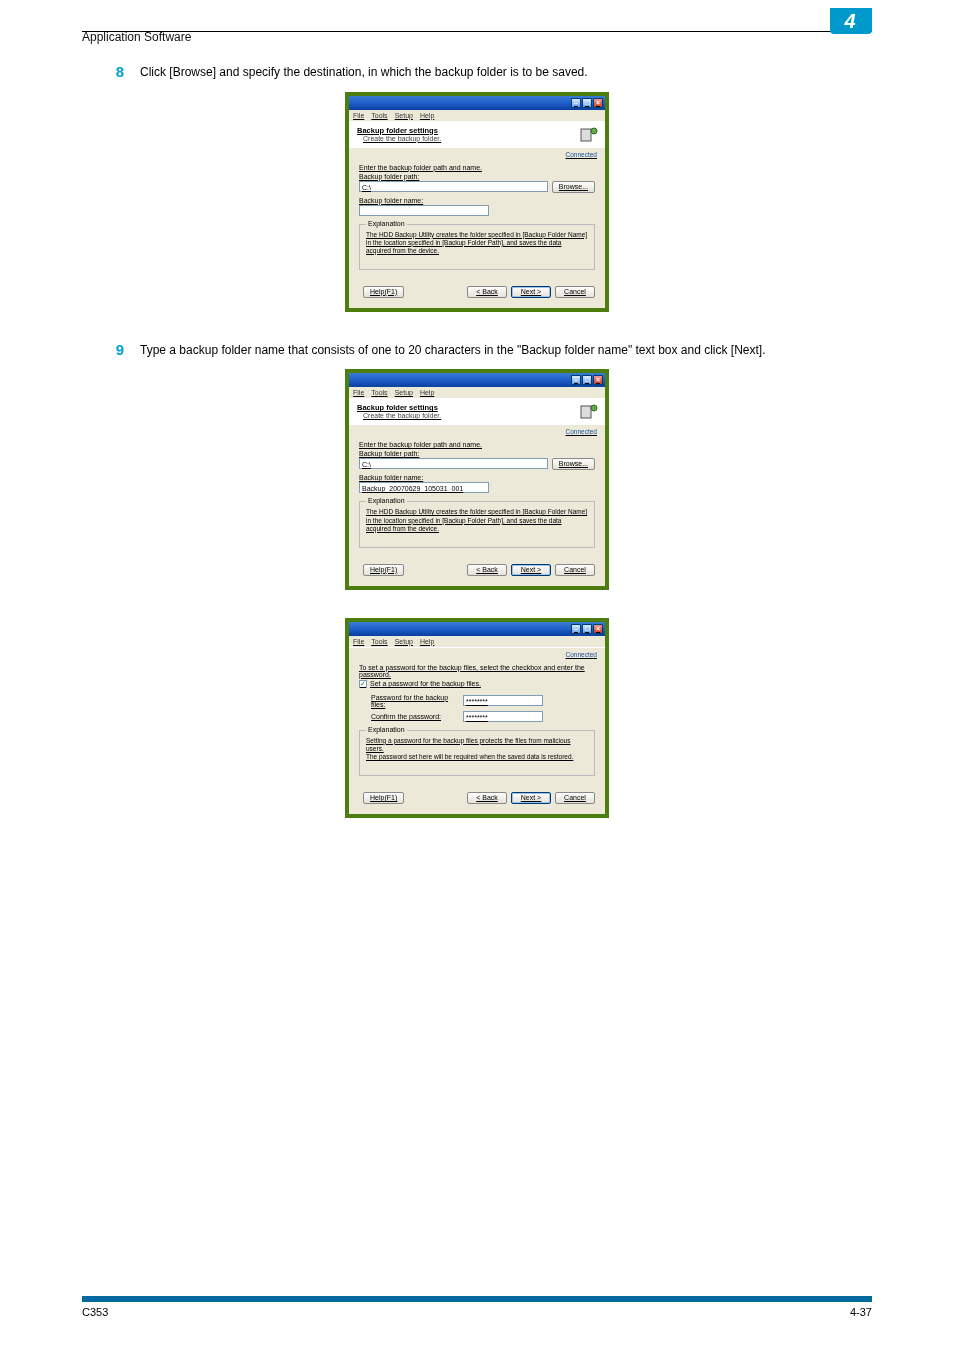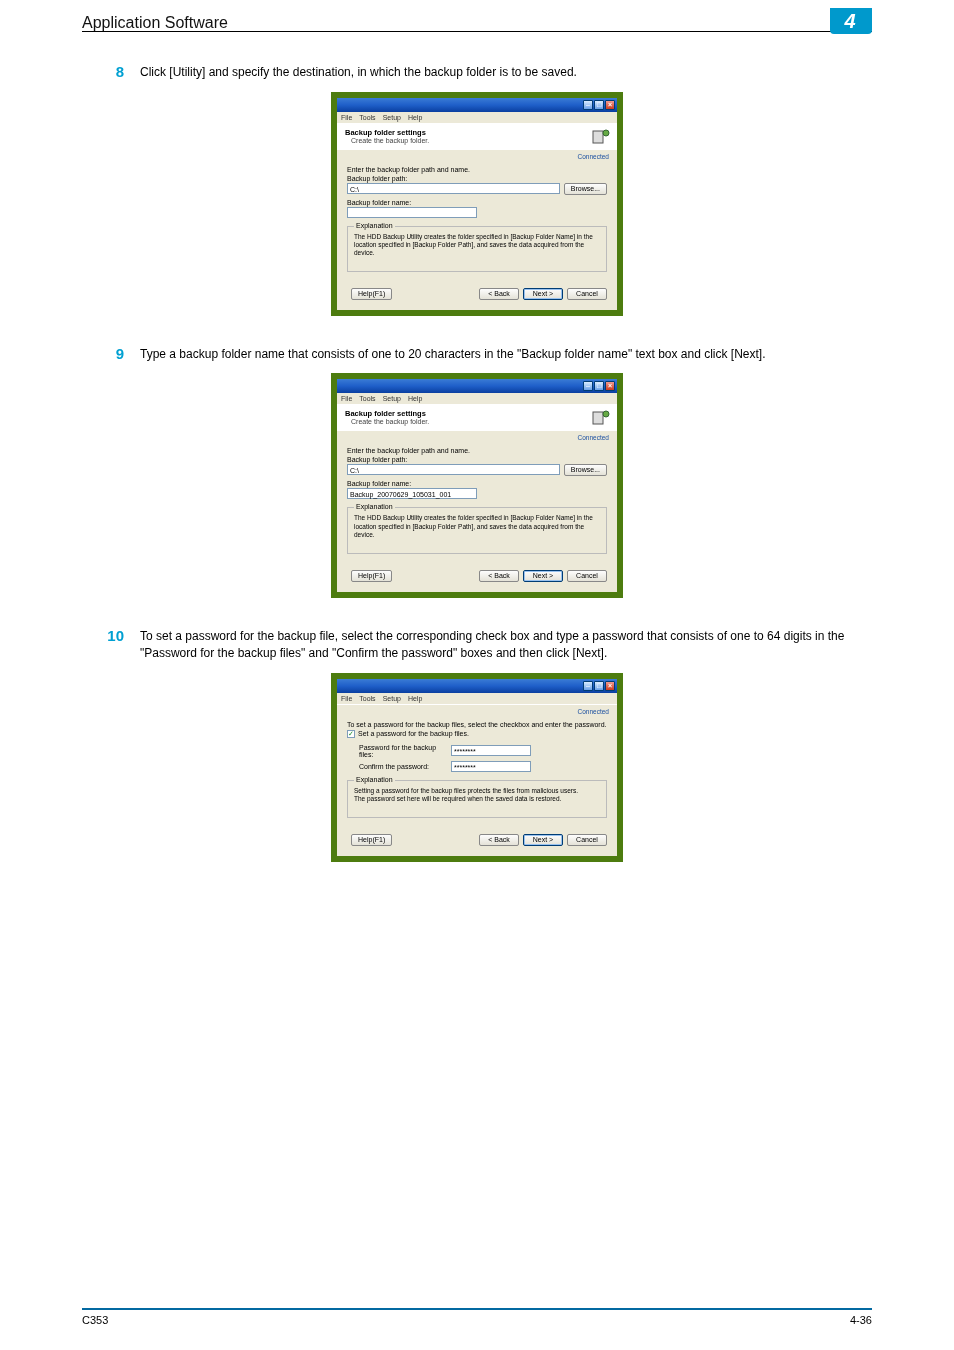--- a/index.html
+++ b/index.html
@@ -12,22 +12,22 @@
     position: relative;
   }
   .page-header {
     position: relative;
     height: 32px;
     margin: 12px 0 0 0;
   }
   .section-title {
     position: absolute;
     left: 82px;
-    top: 2px;
-    font-size: 16px;
+    top: 18px;
+    font-size: 12px;
     color: #111;
   }
   .header-rule {
     position: absolute;
     left: 82px;
     right: 82px;
     top: 19px;
     border-top: 1px solid #000;
   }
   .tab {
@@ -63,27 +63,28 @@
   }
   .step-text {
     flex: 1;
     font-size: 12px;
     line-height: 1.45;
     padding-top: 2px;
   }
   .dialog-wrap { text-align: center; margin: 8px 0 28px 0; }
   .dialog {
     display: inline-block;
-    width: 292px;
-    border: 6px solid #4d7c0f;
+    width: 264px;
+    border: 4px solid #4d7c0f;
     background: #ece9d8;
     font-family: Tahoma, Arial, sans-serif;
     font-size: 7px;
     text-align: left;
     color: #000;
+    text-decoration: underline;
   }
   .titlebar {
     height: 14px;
     background: linear-gradient(to bottom, #3a7bd5 0%, #1f5fc9 50%, #0a3fa0 100%);
     display: flex;
     justify-content: flex-end;
     align-items: center;
     padding: 0 2px;
     gap: 1px;
   }
@@ -172,42 +173,42 @@
   .chk-row { display:flex; align-items:center; gap:3px; margin:2px 0 4px 0;}
   .chk { width:8px; height:8px; background:#fff; border:1px solid #7f9db9; color:#1a8c2e; font-size:7px; line-height:6px; text-align:center;}
   .indent { padding-left:12px; }
   .form-row { display:flex; align-items:center; gap:6px; margin:2px 0;}
   .form-row .lbl { width:86px; }
   .form-row .txt { width:80px; }
 
   .page-footer {
     position: absolute;
     left: 82px; right: 82px;
-    bottom: 24px;
-    border-top: 2px solid #0369a1;
+    bottom: 32px;
+    border-top: 6px solid #0369a1;
     padding-top: 4px;
     font-size: 11px;
     display: flex;
     justify-content: space-between;
   }
 </style>
 </head>
 <body>
 
 <header class="page-header">
   <div class="section-title">Application Software</div>
   <div class="header-rule"></div>
   <div class="tab">4</div>
 </header>
 
 <div class="content">
 
   <div class="step">
     <div class="step-num">8</div>
-    <div class="step-text">Click [Utility] and specify the destination, in which the backup folder is to be saved.</div>
+    <div class="step-text">Click [Browse] and specify the destination, in which the backup folder is to be saved.</div>
   </div>
 
   <div class="dialog-wrap">
     <div class="dialog">
       <div class="titlebar">
         <div class="tbtn">–</div>
         <div class="tbtn">□</div>
         <div class="tbtn close">×</div>
       </div>
       <div class="menubar">
@@ -293,24 +294,20 @@
       <div class="footer-row">
         <button class="btn-std">Help(F1)</button>
         <div class="spacer"></div>
         <button class="btn-std">&lt; Back</button>
         <button class="btn-std btn-default">Next &gt;</button>
         <button class="btn-std">Cancel</button>
       </div>
     </div>
   </div>
 
-  <div class="step">
-    <div class="step-num">10</div>
-    <div class="step-text">To set a password for the backup file, select the corresponding check box and type a password that consists of one to 64 digits in the "Password for the backup files" and "Confirm the password" boxes and then click [Next].</div>
-  </div>
 
   <div class="dialog-wrap">
     <div class="dialog">
       <div class="titlebar">
         <div class="tbtn">–</div>
         <div class="tbtn">□</div>
         <div class="tbtn close">×</div>
       </div>
       <div class="menubar">
         <span>File</span>
@@ -348,14 +345,14 @@
         <button class="btn-std btn-default">Next &gt;</button>
         <button class="btn-std">Cancel</button>
       </div>
     </div>
   </div>
 
 </div>
 
 <footer class="page-footer">
   <span>C353</span>
-  <span>4-36</span>
+  <span>4-37</span>
 </footer>
 
 </body></html>

